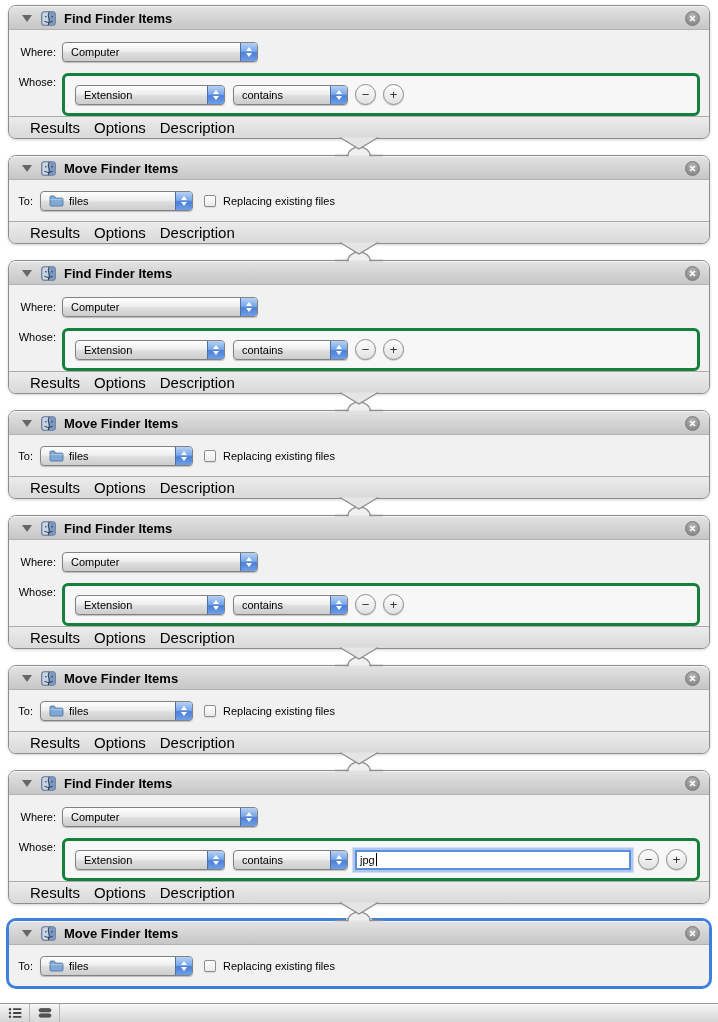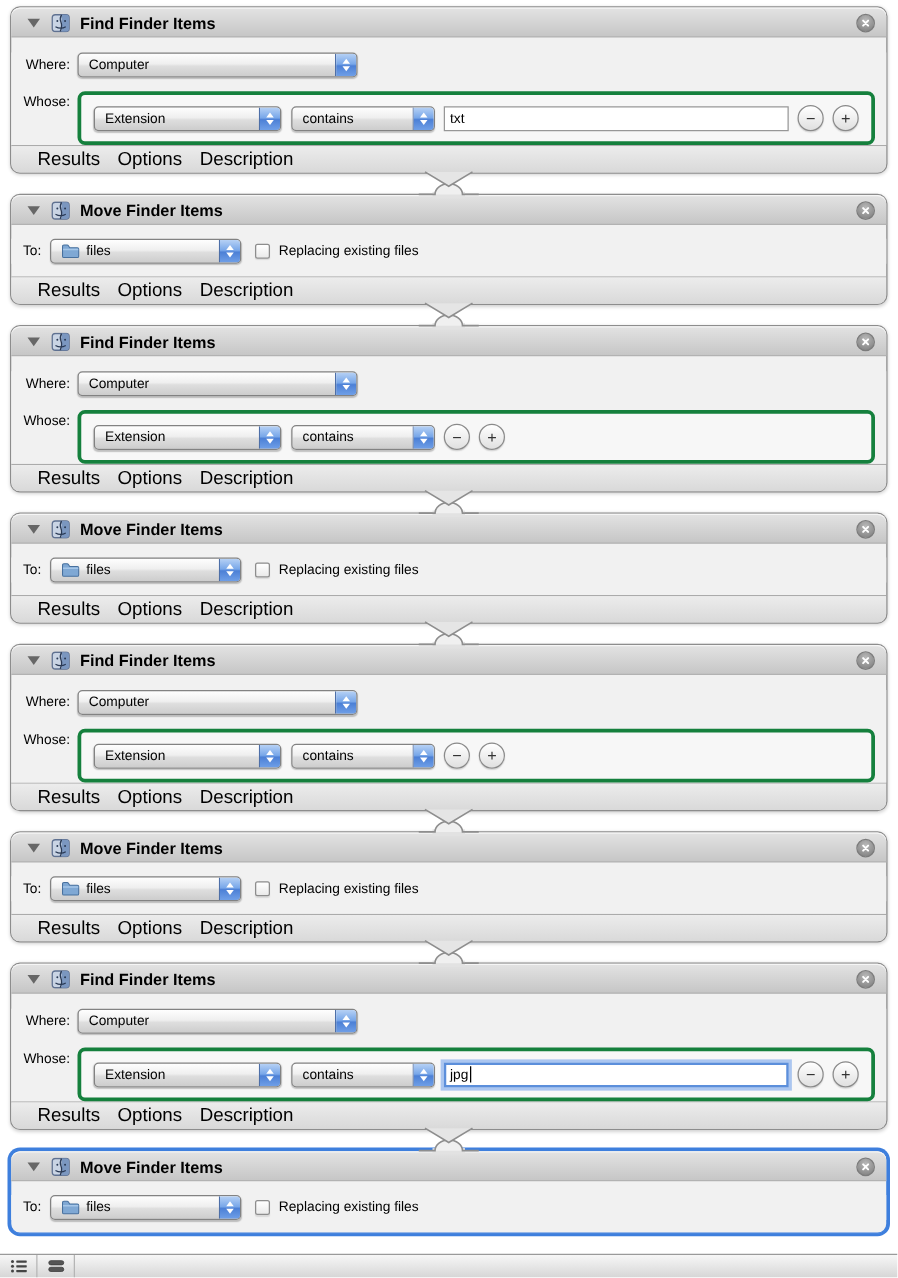--- a/index.html
+++ b/index.html
@@ -42,21 +42,21 @@
     box-shadow:0 1px 1px rgba(0,0,0,.22); display:flex; align-items:center;
     padding:0 22px 0 8px; font-size:11px; color:#000; }
   .popup .arrows { position:absolute; top:0; right:0; bottom:0; width:17px;
     border-left:1px solid #4d6fa8; border-radius:0 3px 3px 0;
     background:linear-gradient(#b6d1f5,#78a7e9 46%,#4c80d6 54%,#6f9fe7);
     display:flex; flex-direction:column; align-items:center; justify-content:center; gap:2px; }
   .arr-up { width:0; height:0; border-left:3.5px solid transparent; border-right:3.5px solid transparent;
     border-bottom:4px solid #fff; }
   .arr-dn { width:0; height:0; border-left:3.5px solid transparent; border-right:3.5px solid transparent;
     border-top:4px solid #fff; }
-  .w196{width:224px;} .w150{width:150px;} .w115{width:115px;} .w153{width:153px;}
+  .w196{width:196px;} .w150{width:150px;} .w115{width:115px;} .w153{width:153px;}
   .mr8{margin-right:8px;}
   .folder-ic { margin-right:5px; display:flex; }
 
   
   .tfield { flex:1; height:20px; border:1px solid #979797; background:#fff; margin-left:7px;
     display:flex; align-items:center; padding:0 4px; font-size:11px; color:#000; }
   .tfield.focused { border:2px solid #5c8fdb; padding:0 3px;
     box-shadow:0 0 0 2.5px rgba(120,165,235,.6); }
   .caret { display:inline-block; width:1px; height:13px; background:#000; margin-left:1px; }
 
@@ -159,23 +159,20 @@
                 <i class="arr-dn"></i>
               </span>
           </div>
           <div class="popup w115">
             <span>contains</span>
             <span class="arrows">
                 <i class="arr-up"></i>
                 <i class="arr-dn"></i>
               </span>
           </div>
-          <div class="tfield">
-              <span>txt</span>
-            </div>
           <span class="rbtn">−</span>
           <span class="rbtn">+</span>
         </div>
       </div>
     </div>
     <div class="ftr">
       <span>Results</span>
       <span>Options</span>
       <span>Description</span>
     </div>

